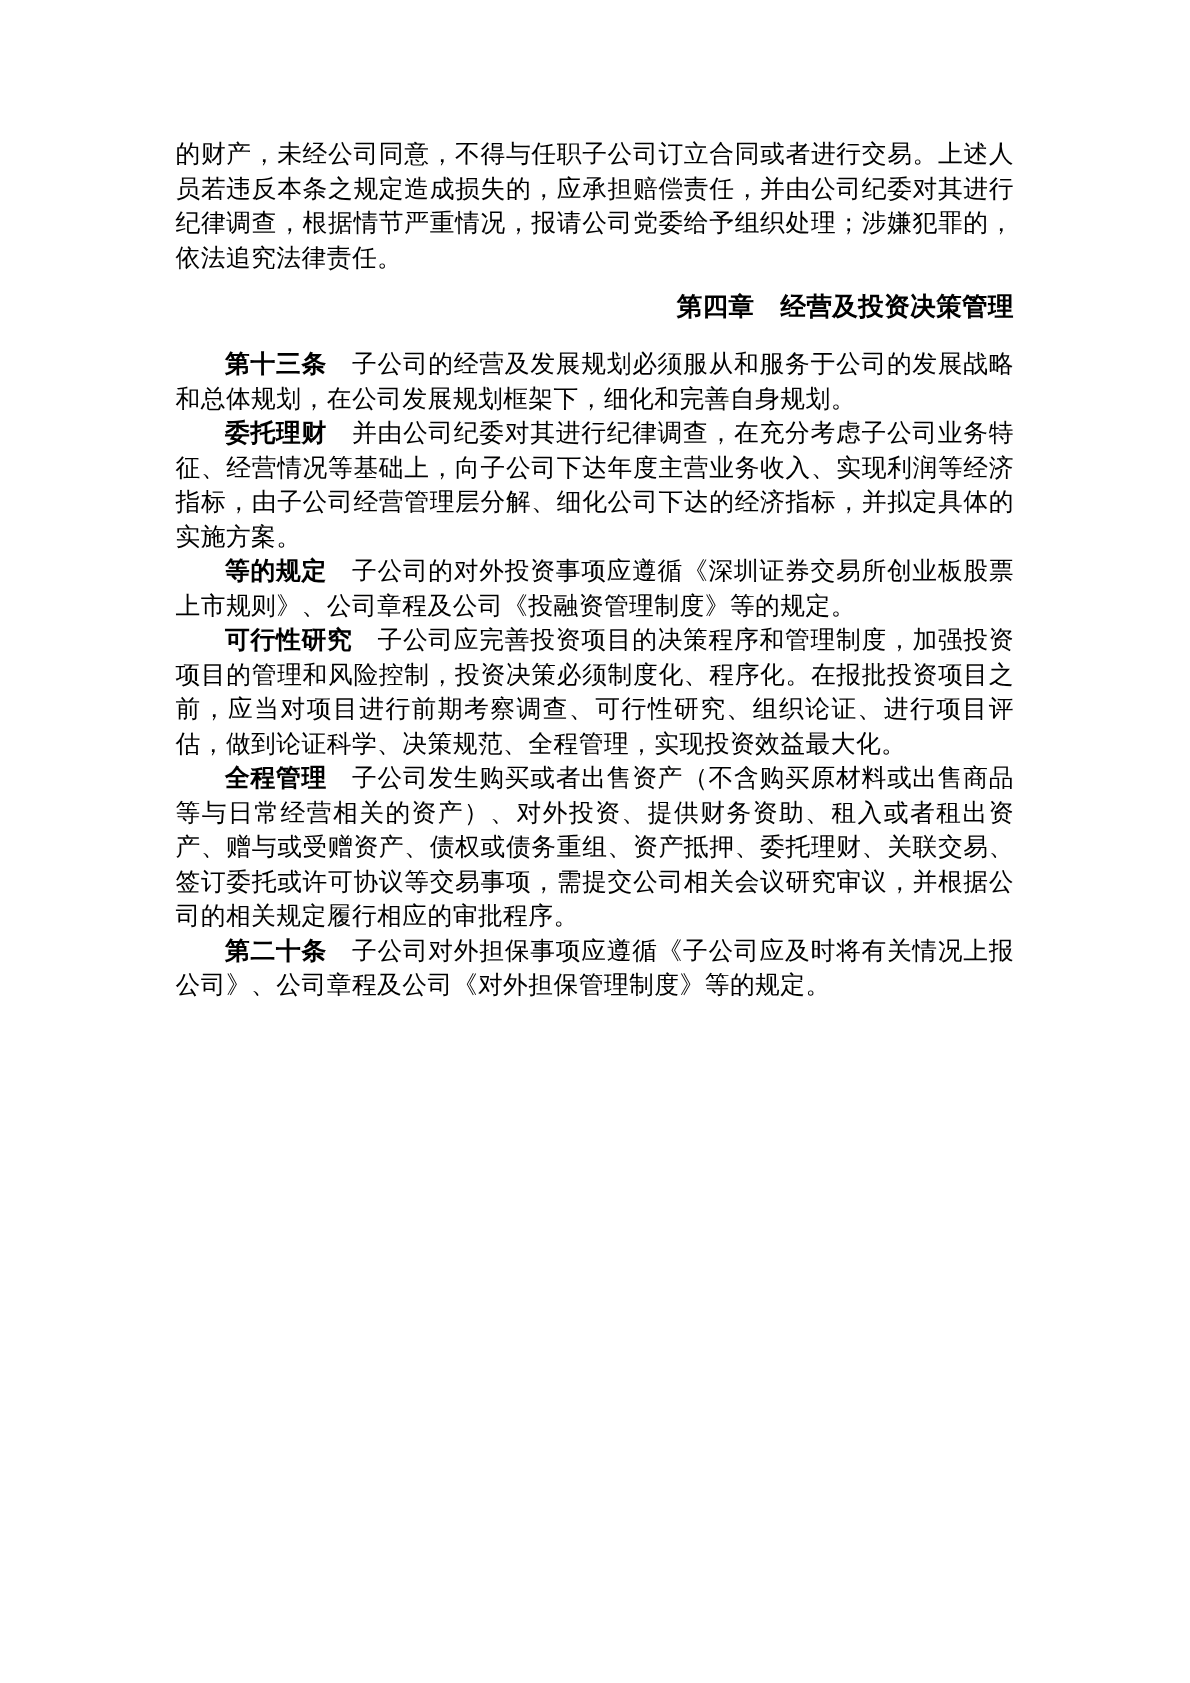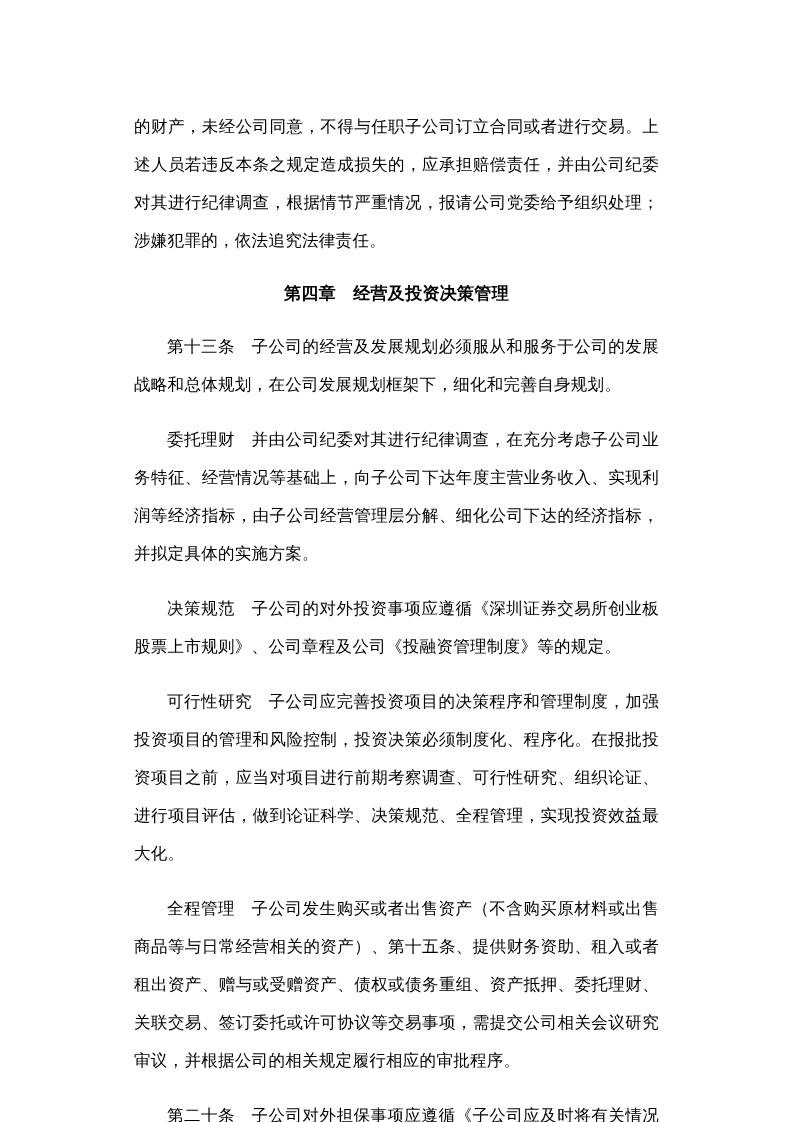--- a/index.html
+++ b/index.html
@@ -15,67 +15,67 @@
     color: #000000;
   }
   .page {
     box-sizing: border-box;
     width: 793px;
     height: 1122px;
     padding: 91px 117px 40px 117px;
     background: #ffffff;
   }
   .doc-body p {
-    margin: 17px;
+    margin: 0;
     font-size: 16.5px;
-    line-height: 38px;
+    line-height: 23px;
     text-align: justify;
     text-justify: inter-ideograph;
     letter-spacing: 0.3px;
   }
   p.continuation {
     text-indent: 0;
   }
   p.article {
     text-indent: 2em;
   }
   .article-label {
-    font-weight: normal;
+    font-weight: bold;
   }
   .label-gap {
     display: inline-block;
     width: 1em;
   }
   h2.chapter-heading {
     margin: 5px 0 9px 0;
     font-size: 17px;
     line-height: 33.5px;
     font-weight: bold;
-    text-align: center;
+    text-align: right;
     letter-spacing: 0.3px;
   }
 </style>
 </head>
 <body>
 
 <div class="page">
   <div class="doc-body">
 
     <p class="continuation">的财产，未经公司同意，不得与任职子公司订立合同或者进行交易。上述人员若违反本条之规定造成损失的，应承担赔偿责任，并由公司纪委对其进行纪律调查，根据情节严重情况，报请公司党委给予组织处理；涉嫌犯罪的，依法追究法律责任。</p>
 
     <h2 class="chapter-heading">第四章　经营及投资决策管理</h2>
 
     <p class="article"><span class="article-label">第十三条</span><span class="label-gap"></span><span>子公司的经营及发展规划必须服从和服务于公司的发展战略和总体规划，在公司发展规划框架下，细化和完善自身规划。</span></p>
 
 
     <p class="article"><span class="article-label">委托理财</span><span class="label-gap"></span><span>并由公司纪委对其进行纪律调查，在充分考虑子公司业务特征、经营情况等基础上，向子公司下达年度主营业务收入、实现利润等经济指标，由子公司经营管理层分解、细化公司下达的经济指标，并拟定具体的实施方案。</span></p>
 
 
-    <p class="article"><span class="article-label">决策规范</span><span class="label-gap"></span><span>子公司的对外投资事项应遵循《深圳证券交易所创业板股票上市规则》、公司章程及公司《投融资管理制度》等的规定。</span></p>
+    <p class="article"><span class="article-label">等的规定</span><span class="label-gap"></span><span>子公司的对外投资事项应遵循《深圳证券交易所创业板股票上市规则》、公司章程及公司《投融资管理制度》等的规定。</span></p>
 
     <p class="article"><span class="article-label">可行性研究</span><span class="label-gap"></span><span>子公司应完善投资项目的决策程序和管理制度，加强投资项目的管理和风险控制，投资决策必须制度化、程序化。在报批投资项目之前，应当对项目进行前期考察调查、可行性研究、组织论证、进行项目评估，做到论证科学、决策规范、全程管理，实现投资效益最大化。</span></p>
 
-    <p class="article"><span class="article-label">全程管理</span><span class="label-gap"></span><span>子公司发生购买或者出售资产（不含购买原材料或出售商品等与日常经营相关的资产）、第十五条、提供财务资助、租入或者租出资产、赠与或受赠资产、债权或债务重组、资产抵押、委托理财、关联交易、签订委托或许可协议等交易事项，需提交公司相关会议研究审议，并根据公司的相关规定履行相应的审批程序。</span></p>
+    <p class="article"><span class="article-label">全程管理</span><span class="label-gap"></span><span>子公司发生购买或者出售资产（不含购买原材料或出售商品等与日常经营相关的资产）、对外投资、提供财务资助、租入或者租出资产、赠与或受赠资产、债权或债务重组、资产抵押、委托理财、关联交易、签订委托或许可协议等交易事项，需提交公司相关会议研究审议，并根据公司的相关规定履行相应的审批程序。</span></p>
 
     <p class="article"><span class="article-label">第二十条</span><span class="label-gap"></span><span>子公司对外担保事项应遵循《子公司应及时将有关情况上报公司》、公司章程及公司《对外担保管理制度》等的规定。</span></p>
 
   </div>
 </div>
 
 </body></html>

